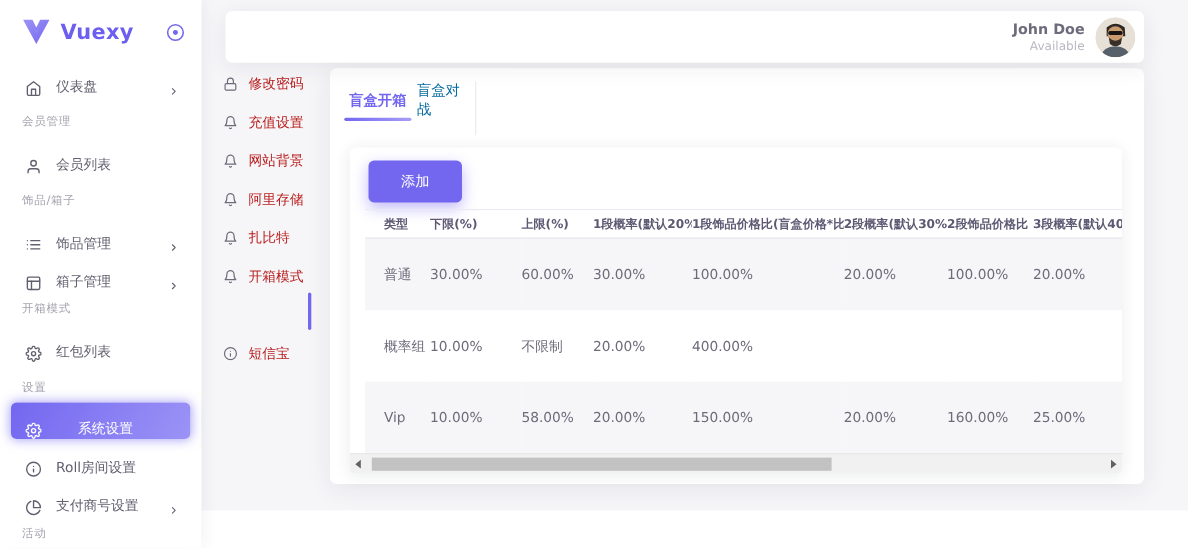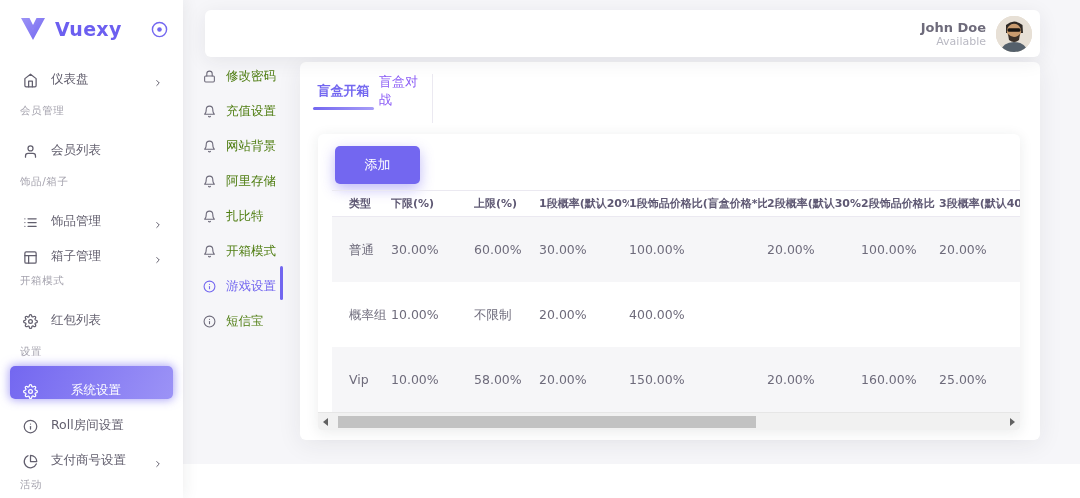--- a/index.html
+++ b/index.html
@@ -31,33 +31,33 @@
   .header-card { position:absolute; left:205px; top:10px; width:835px; height:47px; background:#fff;
                  border-radius:6px; box-shadow:0 4px 20px rgba(34,41,47,.08); display:flex;
                  align-items:center; justify-content:flex-end; padding-right:8px; z-index:4; }
   .user-text { text-align:right; margin-right:10px; }
   .user-name { font-size:13px; font-weight:bold; color:#6e6b7b; line-height:15px;margin-left:48px; }
   .user-status { font-size:11px; color:#b9b9c3; line-height:13px; }
   .avatar { width:36px; height:36px; border-radius:50%; overflow:hidden; background:#e4d9c8; cursor:pointer; }
 
   
   .submenu-item { position:absolute; left:203px; width:95px; height:26px; display:flex; align-items:center;
-                  color:#4d7c0f; cursor:pointer; }
+                  color:#b91c1c; cursor:pointer; }
   .submenu-item .sicon { width:13px; height:13px; margin-right:10px; color:#6e6b7b; }
   .submenu-item .slabel { font-size:12.5px; white-space:nowrap; }
   .submenu-item.active { color:#7367f0; }
   .submenu-item.active .sicon { color:#7367f0; }
   .submenu-bar { position:absolute; left:280px; top:266px; width:3px; height:34px; background:#7367f0; border-radius:2px; }
 
   
   .content-card { position:absolute; left:300px; top:62px; width:740px; height:378px; background:#fff;
                   border-radius:6px; box-shadow:0 4px 24px rgba(34,41,47,.08); }
   .tab { position:absolute; top:80px; height:22px; display:flex; align-items:center; font-size:13px; cursor:pointer; }
   .tab1 { left:313px; width:61px; justify-content:center; color:#7367f0; font-weight:bold; }
-  .tab2 { left:379px; width:48px; justify-content:center; color:#8b5cf6; }
+  .tab2 { left:379px; width:48px; justify-content:center; color:#0369a1; }
   .tab-underline { position:absolute; left:313px; top:107px; width:61px; height:3px; border-radius:2px;
                    background:linear-gradient(90deg,#7367f0,#a79df7); }
   .tab-divider { position:absolute; left:432px; top:74px; width:1px; height:49px; background:#ebe9f1; }
 
   
   .inner-card { position:absolute; left:318px; top:134px; width:702px; height:296px; background:#fff;
                 border-radius:6px 6px 4px 4px; box-shadow:0 2px 14px rgba(34,41,47,.09); overflow:hidden; }
   .add-btn { position:absolute; left:17px; top:12px; width:85px; height:38px; background:#7367f0; border:none;
              border-radius:5px; color:#fff; font-size:13px; cursor:pointer; font-family:inherit;
              box-shadow:0 5px 14px rgba(115,103,240,.45); }
@@ -289,30 +289,20 @@
     <span class="slabel">扎比特</span>
   </div>
   <div class="submenu-item" style="top:238px">
     <span class="sicon">
       <svg viewBox="0 0 24 24" fill="none" stroke="currentColor" stroke-width="2" stroke-linecap="round" stroke-linejoin="round">
           <path d="M18 8A6 6 0 0 0 6 8c0 7-3 9-3 9h18s-3-2-3-9"></path>
           <path d="M13.73 21a2 2 0 0 1-3.46 0"></path>
         </svg>
     </span>
     <span class="slabel">开箱模式</span>
-  </div>
-  <div class="submenu-item active" style="top:273px">
-    <span class="sicon">
-      <svg viewBox="0 0 24 24" fill="none" stroke="currentColor" stroke-width="2" stroke-linecap="round" stroke-linejoin="round">
-          <circle cx="12" cy="12" r="10"></circle>
-          <line x1="12" y1="16" x2="12" y2="12"></line>
-          <line x1="12" y1="8" x2="12.01" y2="8"></line>
-        </svg>
-    </span>
-    <span class="slabel">游戏设置</span>
   </div>
   <div class="submenu-bar"></div>
   <div class="submenu-item" style="top:308px">
     <span class="sicon">
       <svg viewBox="0 0 24 24" fill="none" stroke="currentColor" stroke-width="2" stroke-linecap="round" stroke-linejoin="round">
           <circle cx="12" cy="12" r="10"></circle>
           <line x1="12" y1="16" x2="12" y2="12"></line>
           <line x1="12" y1="8" x2="12.01" y2="8"></line>
         </svg>
     </span>

